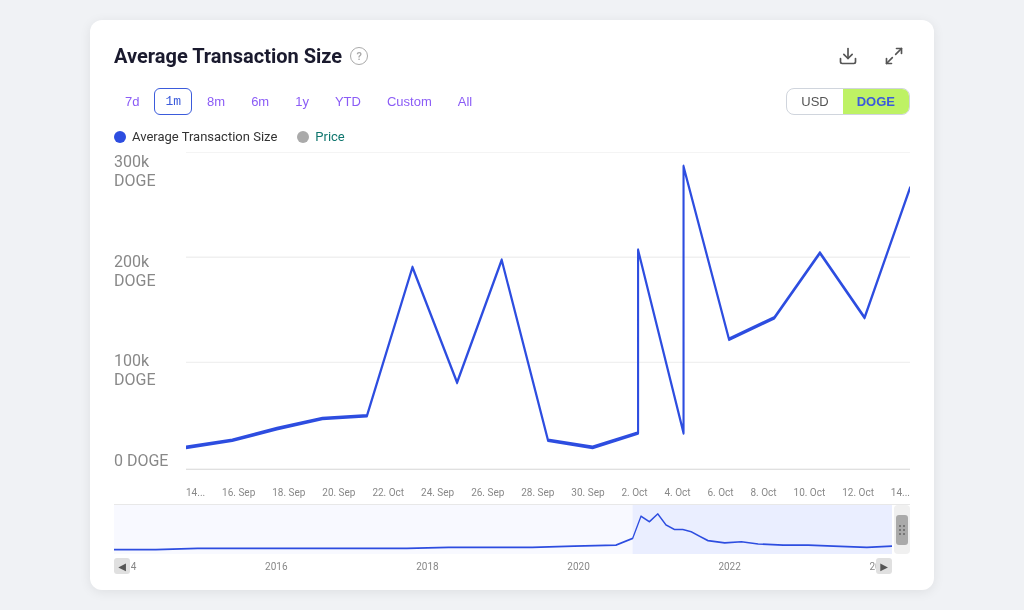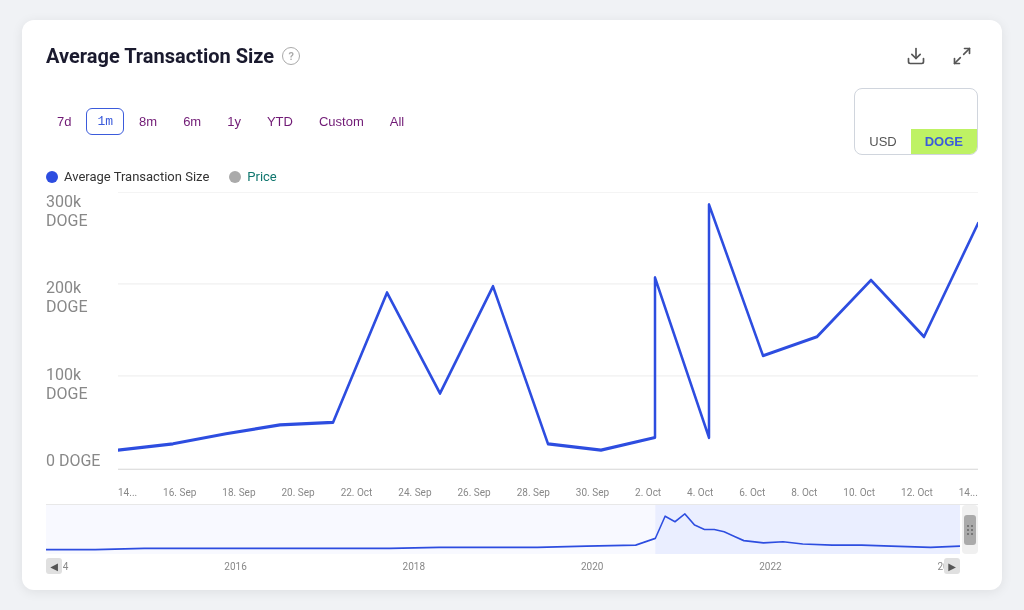--- a/index.html
+++ b/index.html
@@ -9,21 +9,21 @@
       display: flex;
       align-items: center;
       justify-content: center;
       width: 1024px;
       height: 610px;
       overflow: hidden;
     }
     .card {
       background: #fff;
       border-radius: 12px;
-      width: 980px;
+      width: 844px;
       height: 570px;
       box-shadow: 0 2px 12px rgba(0,0,0,0.08);
       padding: 20px 24px 16px 24px;
       display: flex;
       flex-direction: column;
     }
     .header {
       display: flex;
       align-items: center;
       justify-content: space-between;
@@ -77,21 +77,21 @@
       display: flex;
       gap: 4px;
       align-items: center;
     }
     .time-btn {
       padding: 5px 10px;
       border-radius: 6px;
       border: 1.5px solid transparent;
       background: transparent;
       font-size: 13px;
-      color: #701a75;
+      color: #8b5cf6;
       cursor: pointer;
       font-weight: 500;
     }
     .time-btn.active {
       border-color: #3b5bdb;
       color: #3b5bdb;
       background: #fff;
       font-family: Liberation Mono, monospace;
     }
     .currency-toggle {
@@ -101,21 +101,20 @@
       overflow: hidden;
     }
     .currency-btn {
       padding: 5px 14px;
       border: none;
       background: transparent;
       font-size: 13px;
       color: #555;
       cursor: pointer;
       font-weight: 500;
-      margin-top: 40px;
     }
     .currency-btn.active {
       background: #bef264;
       color: #3b5bdb;
       font-weight: 600;
     }
     .legend {
       display: flex;
       align-items: center;
       gap: 20px;

